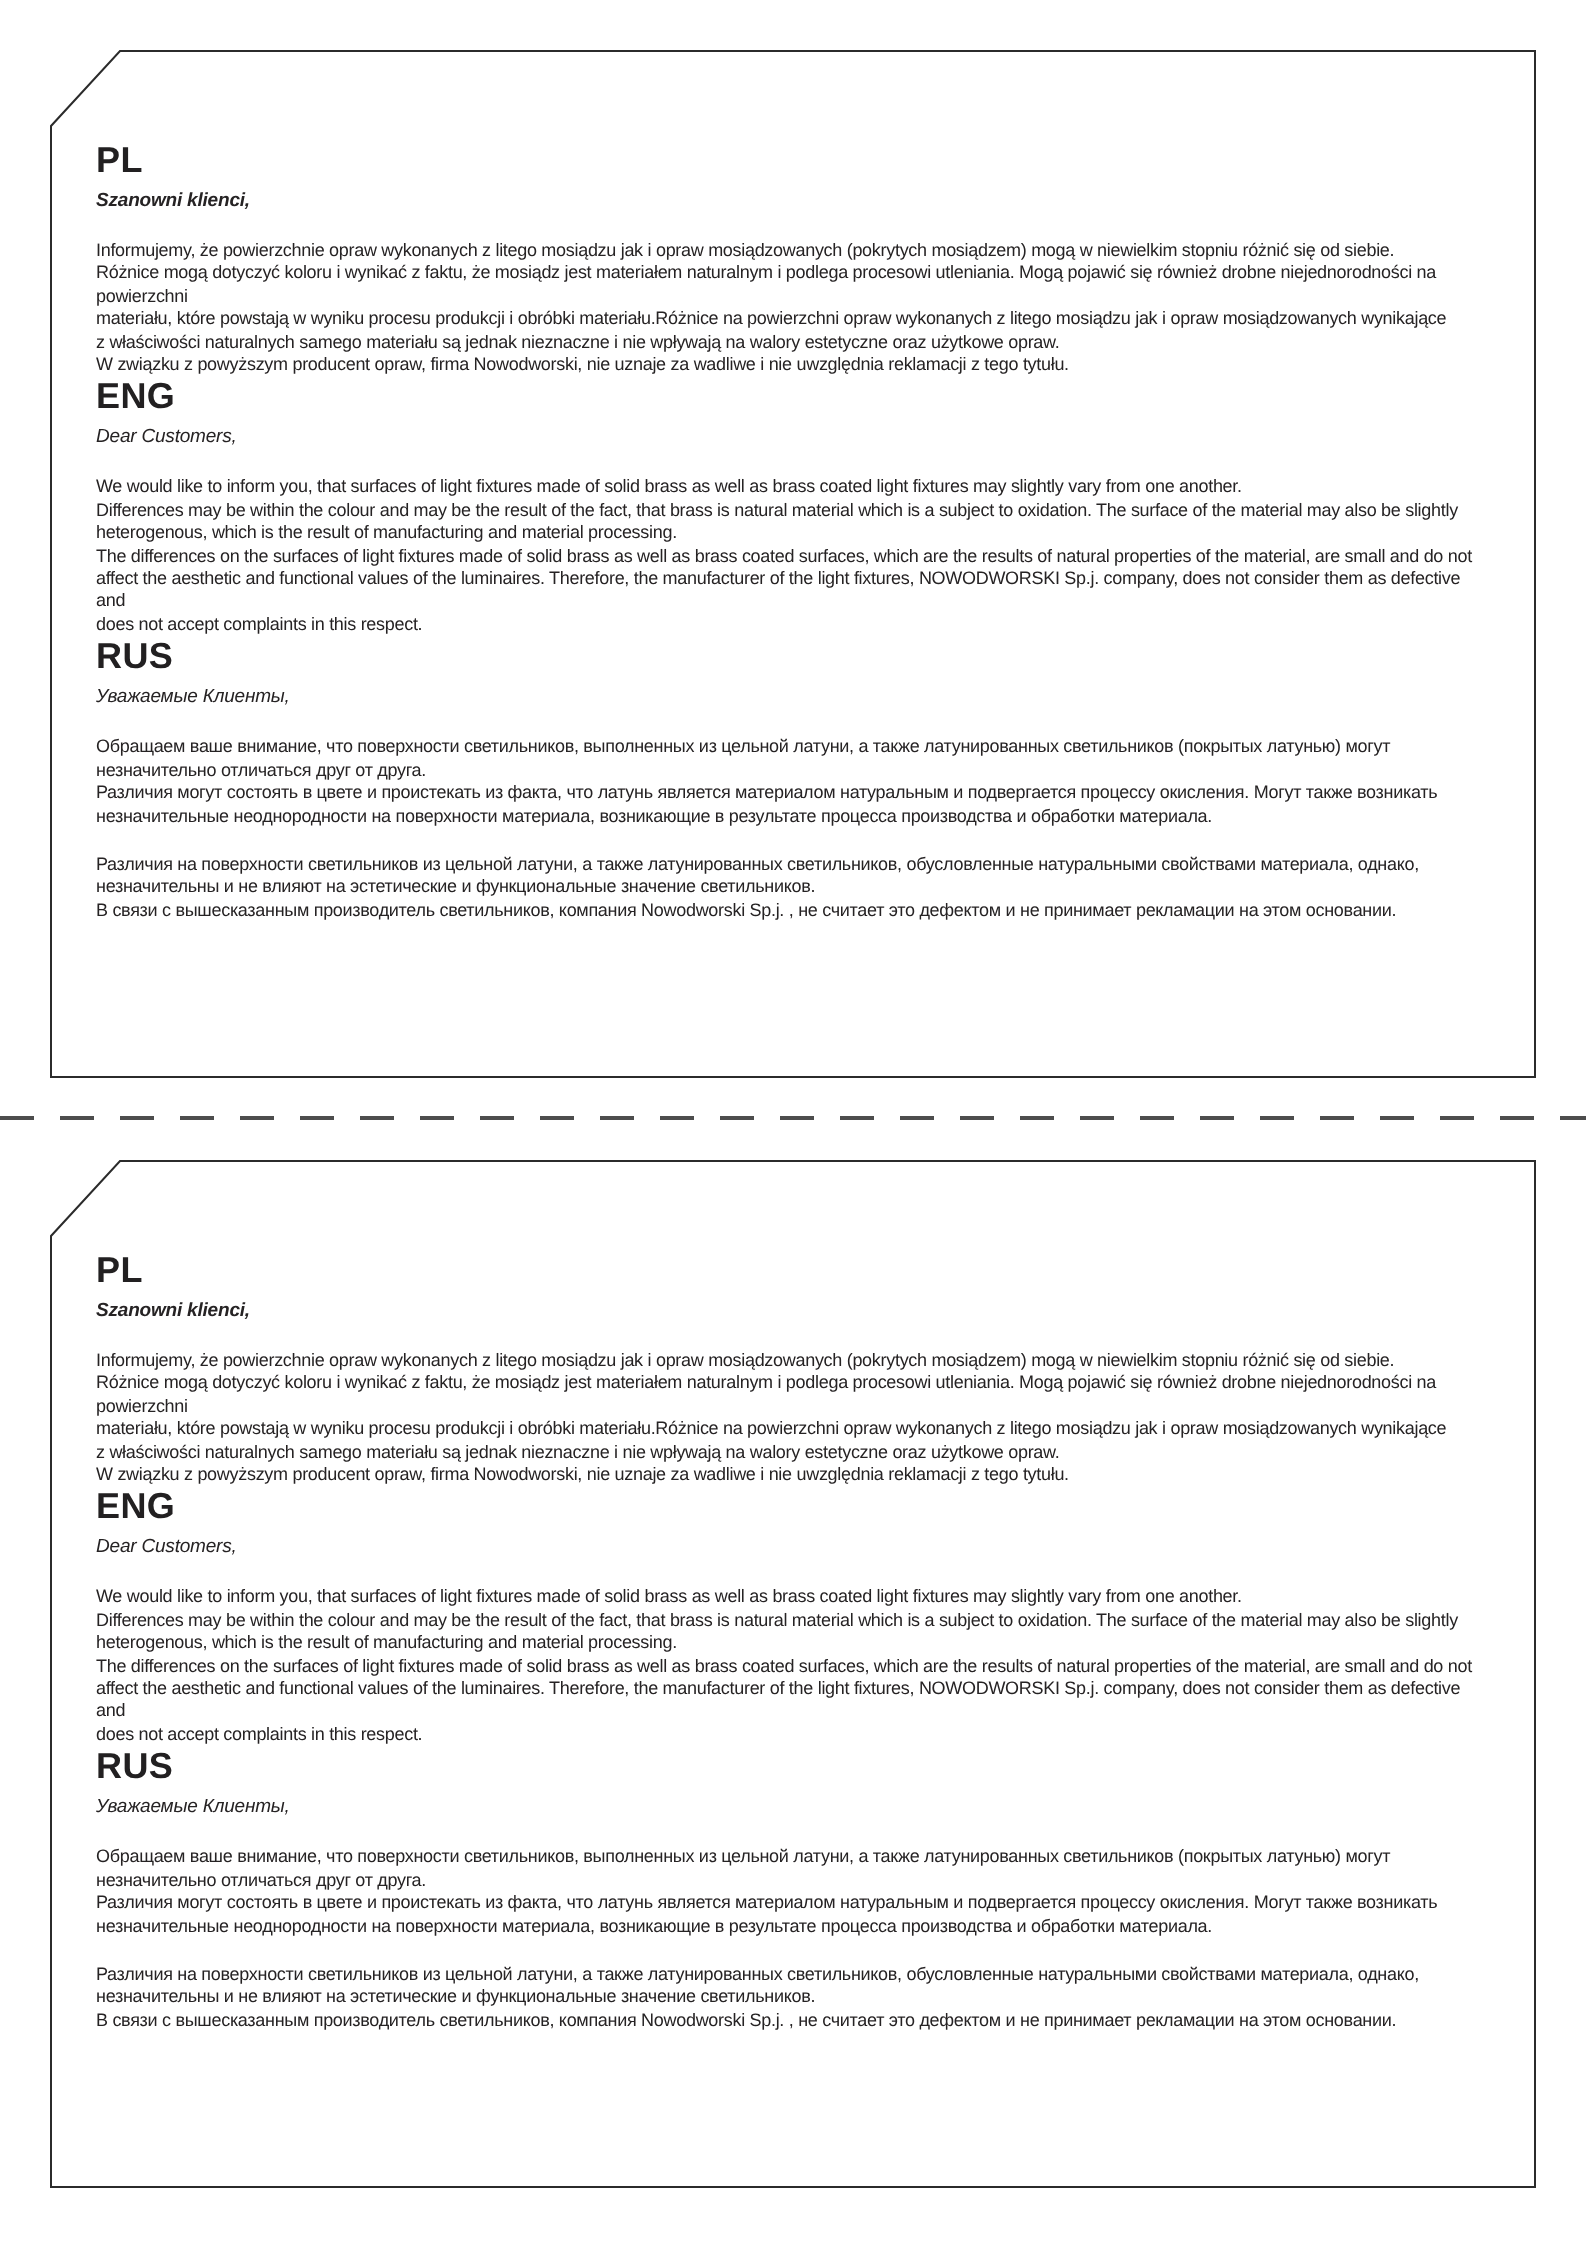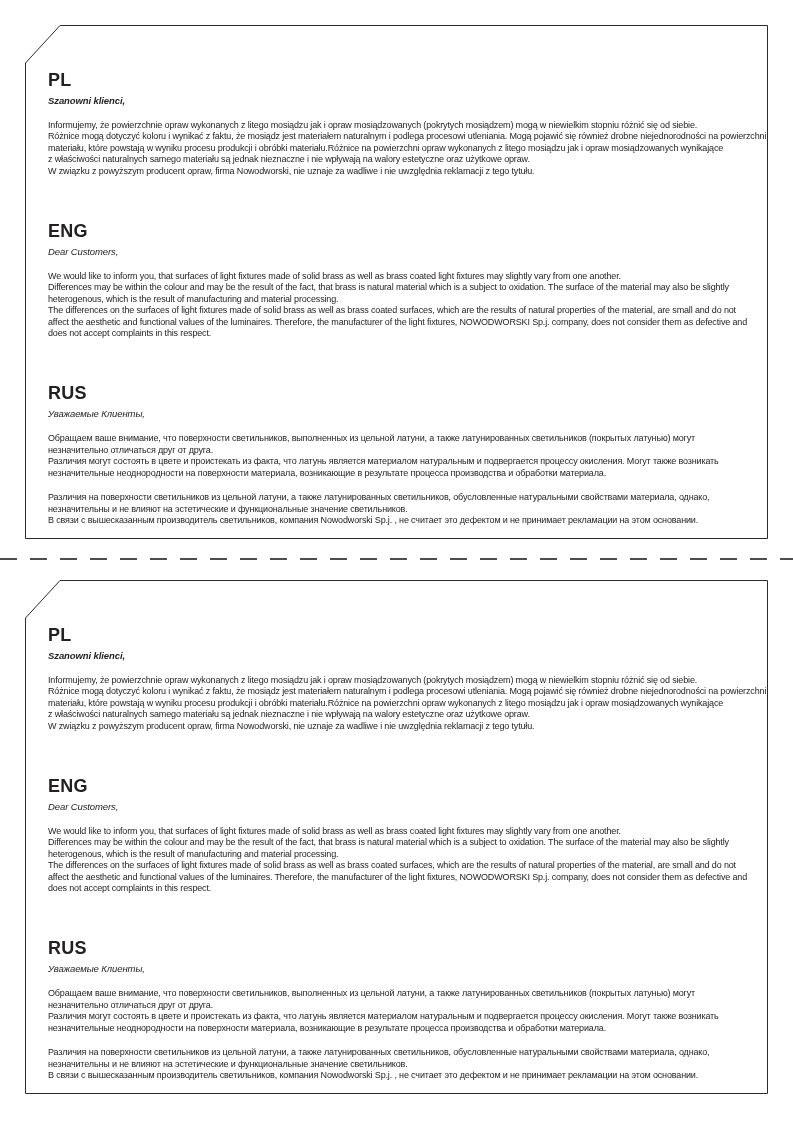--- a/index.html
+++ b/index.html
@@ -13,34 +13,33 @@
     position: relative;
     font-family: "Liberation Sans", sans-serif;
     color: #262324;
     overflow: hidden;
   }
   .card {
     position: absolute;
     left: 25px;
     width: 743px;
     height: 514px;
-    padding-left: 23px;
   }
   .card-outline {
     position: absolute;
     left: 0; top: 0;
     width: 743px; height: 514px;
   }
   .card-content {
     position: absolute;
     left: 23px;
     right: 24px;
     top: 0;
   }
-  .section { margin-top: 44px; }
+  .section { }
   .section:first-child { margin-top: 45px; }
   .lang-heading {
     font-size: 18px;
     font-weight: bold;
     line-height: 20px;
     letter-spacing: 0.2px;
     color: #222021;
   }
   .greeting {
     margin-top: 5px;

